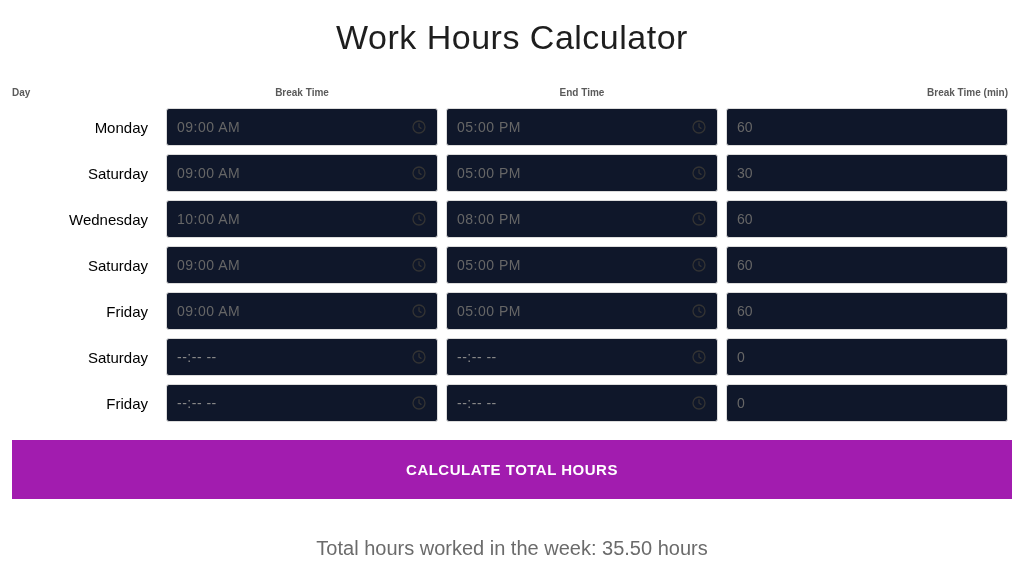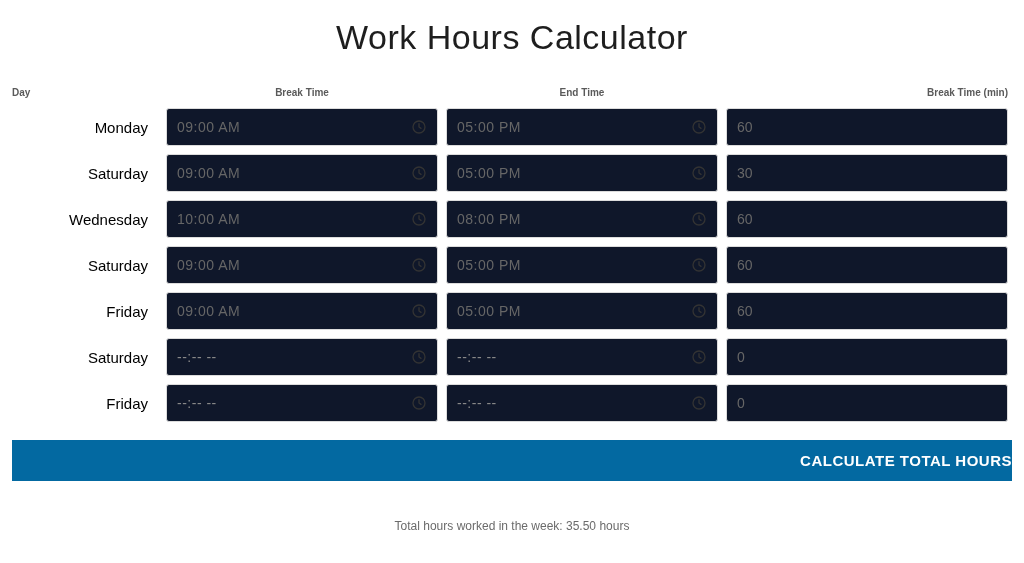--- a/index.html
+++ b/index.html
@@ -82,34 +82,33 @@
   .clock-icon {
     width: 16px; height: 16px;
     flex-shrink: 0;
   }
   .clock-icon svg { display: block; }
 
   .calc-button {
     display: block;
     width: 100%;
     margin: 18px 0 30px 0;
-    background: #0369a1;
+    background: #a21caf;
     color: #fff;
     border: none;
     font-size: 15px;
     font-weight: 700;
     letter-spacing: 0.5px;
-    padding: 12px 0;
+    padding: 21px 0;
     cursor: pointer;
-    text-align: right;
   }
   .result-line {
     text-align: center;
     color: #6b6b6b;
-    font-size: 12px;
+    font-size: 20px;
     margin-top: 38px;
   }
 </style>
 </head>
 <body>
 
 <div class="container">
 
   <h1 class="title">Work Hours Calculator</h1>
 

